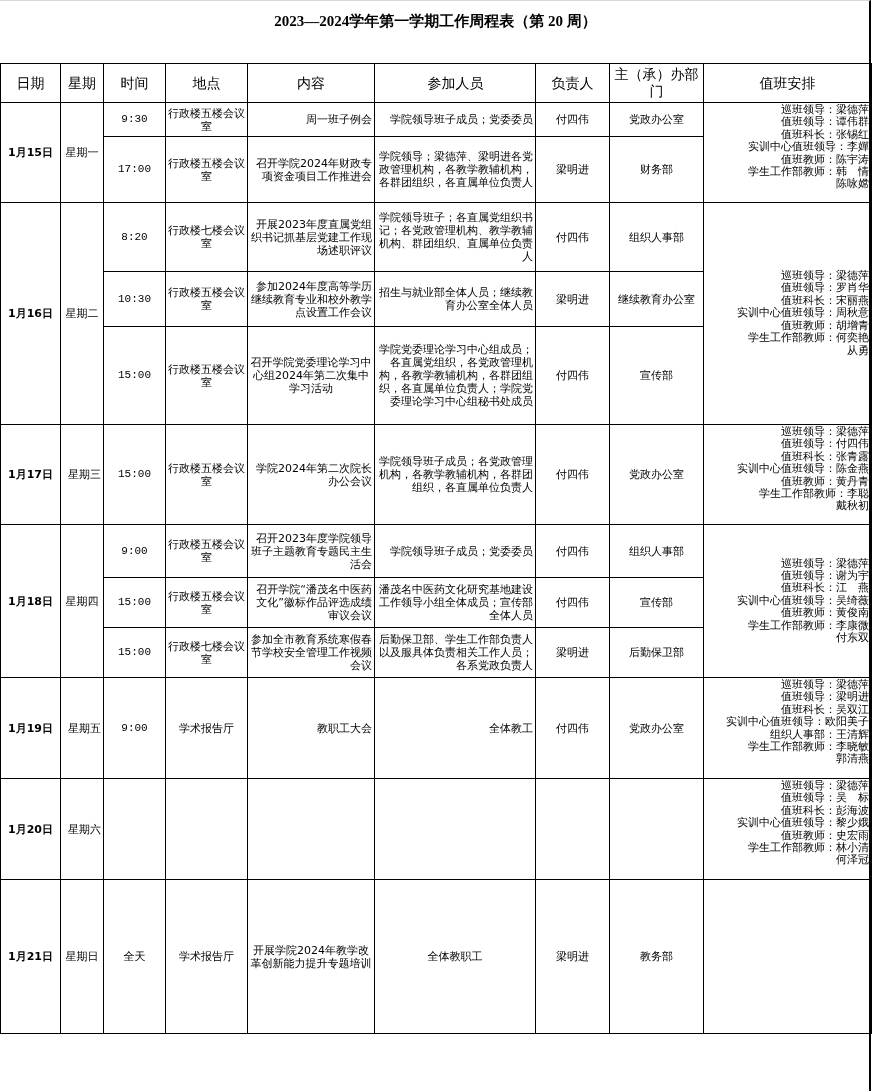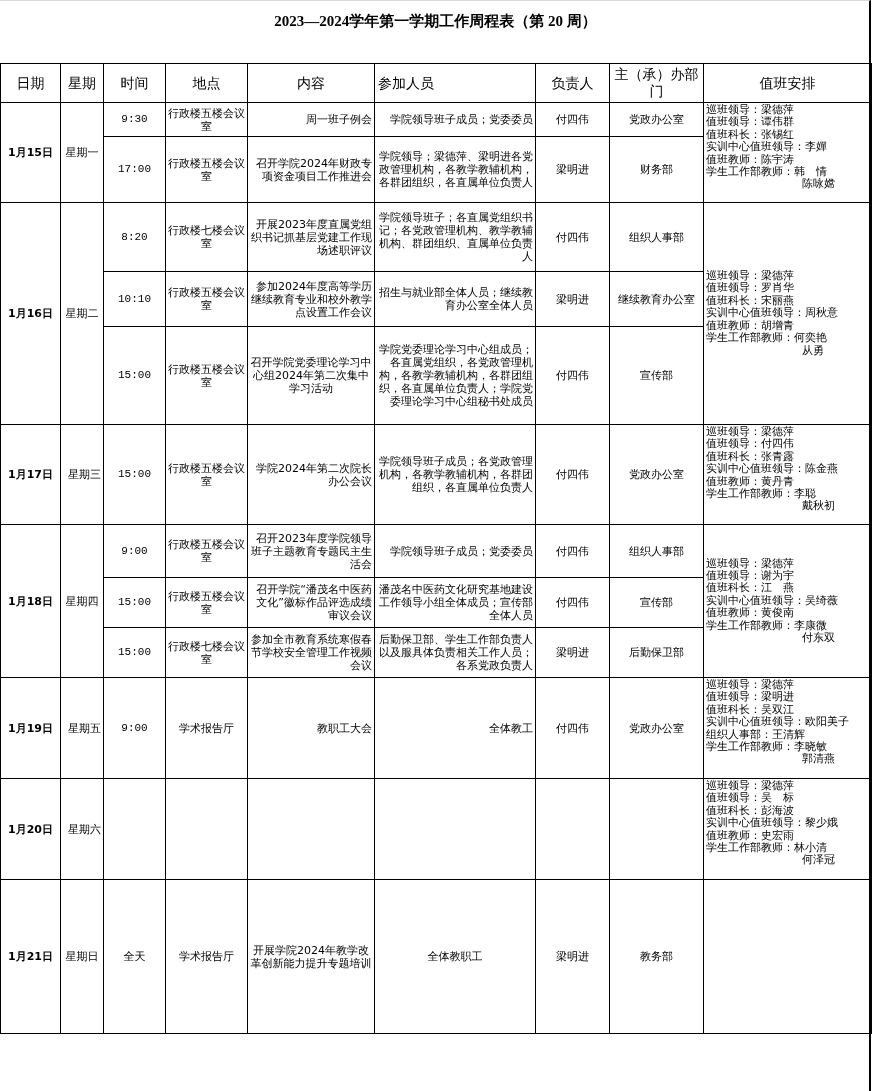--- a/index.html
+++ b/index.html
@@ -9,25 +9,25 @@
            border-top: 1px solid #d9d9d9; border-right: 2px solid #000; box-sizing: border-box; }
   .title-block { position: absolute; left: 0; top: 0; width: 871px; height: 76px; text-align: center; }
   .title { font-family: "Liberation Serif", "DejaVu Serif", serif; font-weight: bold;
            font-size: 15px; position: absolute; left: 0; right: 0; top: 12px; }
   .subtitle { font-family: "Liberation Serif", "DejaVu Serif", serif; font-weight: bold;
               font-size: 15px; position: absolute; left: 0; right: 0; top: 35px; }
   table { position: absolute; left: 0; top: 63px; border-collapse: collapse; table-layout: fixed; width: 871px; }
   td, th { border: 1px solid #000; padding: 0 2px; font-size: 11px; line-height: 13px;
            vertical-align: middle; overflow: hidden; word-break: break-all; }
   th { font-weight: normal; font-size: 14px; line-height: 17px; height: 38px; text-align: center; }
-  th.left { text-align: left; padding-left: 3px; }
+  th.left { text-align: center; padding-left: 3px; }
   td { text-align: center; }
   td.l { text-align: right; }
   td.r { text-align: right; }
-  td.duty { text-align: left; vertical-align: top; padding: 1px 2px; font-size: 11px; line-height: 12.4px; }
+  td.duty { text-align: right; vertical-align: top; padding: 1px 2px; font-size: 11px; line-height: 12.4px; }
   .duty-line { display: block; white-space: nowrap; }
   .duty-line.indent { padding-left: 96px; }
   td.date { text-align: center; font-size: 11px; font-weight: bold; }
   td.time { font-family: Liberation Mono, monospace; font-size: 11px; }
   .blank-area { position: absolute; left: 0; top: 1034px; width: 871px; height: 57px; }
 </style>
 </head>
 <body>
 
 <div class="frame"></div>
@@ -104,21 +104,21 @@
         <span class="duty-line">巡班领导：梁德萍</span>
         <span class="duty-line">值班领导：罗肖华</span>
         <span class="duty-line">值班科长：宋丽燕</span>
         <span class="duty-line">实训中心值班领导：周秋意</span>
         <span class="duty-line">值班教师：胡增青</span>
         <span class="duty-line">学生工作部教师：何奕艳</span>
         <span class="duty-line indent">从勇</span>
       </td>
     </tr>
     <tr style="height:55px">
-      <td class="time">10:10</td>
+      <td class="time">10:30</td>
       <td>行政楼五楼会议室</td>
       <td class="l">参加2024年度高等学历继续教育专业和校外教学点设置工作会议</td>
       <td class="l">招生与就业部全体人员；继续教育办公室全体人员</td>
       <td>梁明进</td>
       <td>继续教育办公室</td>
     </tr>
     <tr style="height:98px">
       <td class="time">15:00</td>
       <td>行政楼五楼会议室</td>
       <td>召开学院党委理论学习中心组2024年第二次集中学习活动</td>

